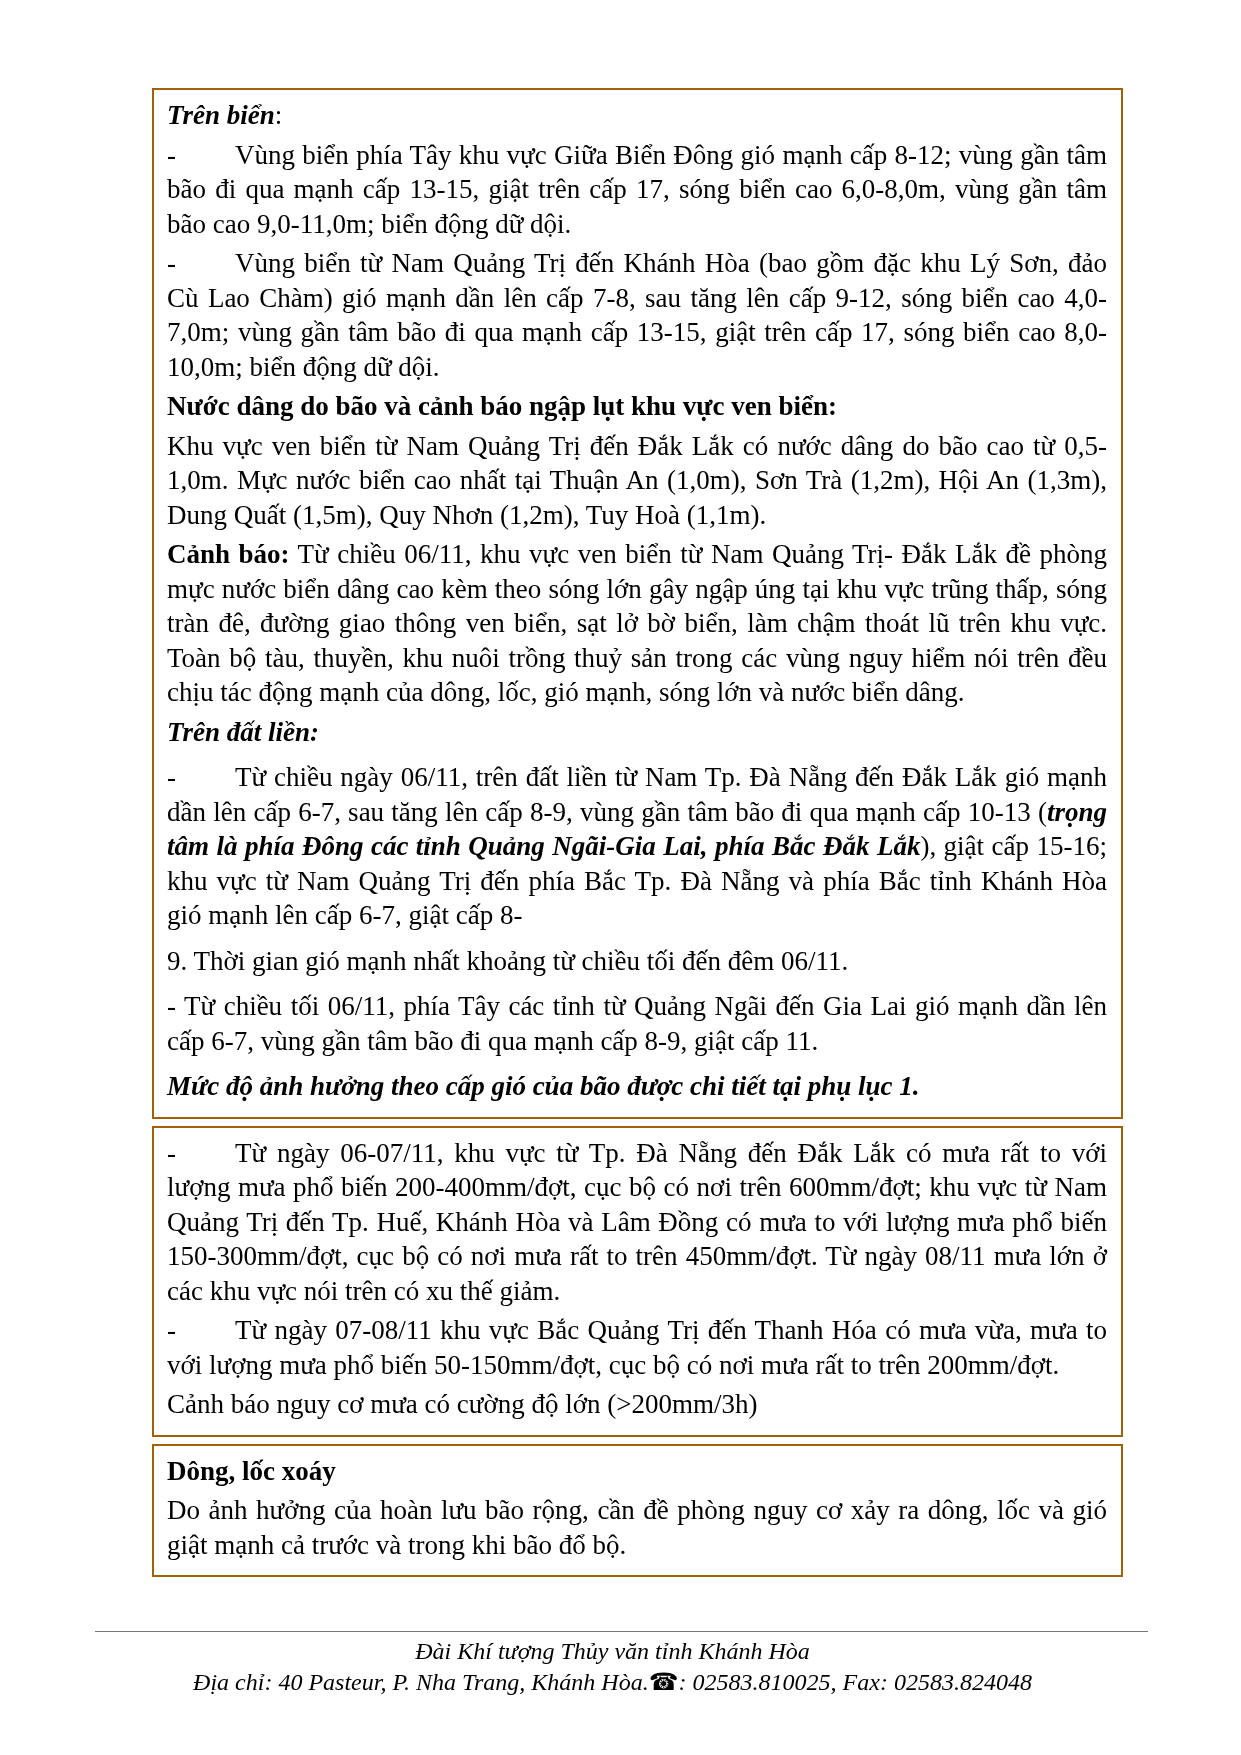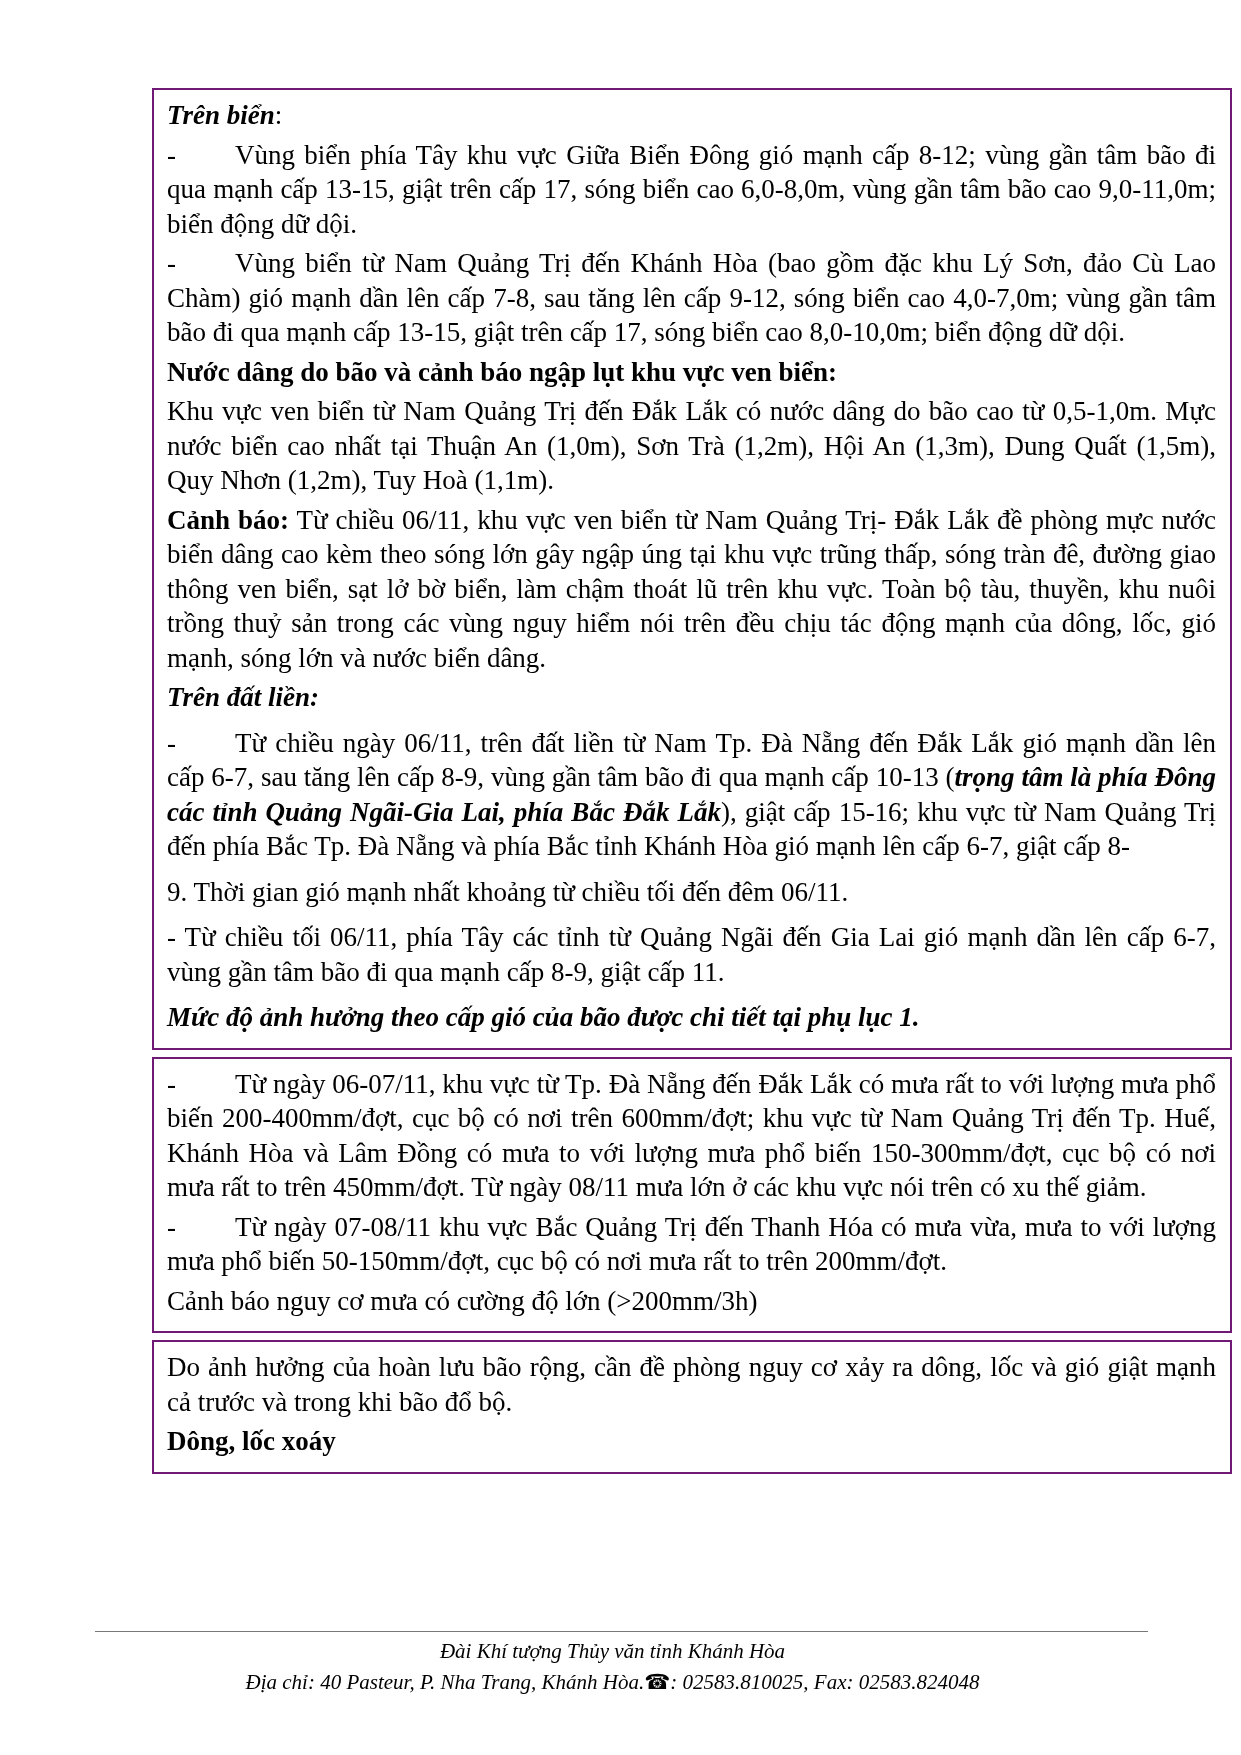--- a/index.html
+++ b/index.html
@@ -18,22 +18,22 @@
     height: 1755px;
   }
   .content {
     position: absolute;
     left: 152px;
     top: 88px;
     width: 971px;
   }
   .box {
     box-sizing: border-box;
-    width: 1080px;
-    border: 2px solid #701a75;
+    width: 971px;
+    border: 2px solid #a16207;
     padding: 3px 14px 8px 13px;
     margin-bottom: 7px;
     background: #ffffff;
   }
   .para {
     font-size: 27px;
     line-height: 34.5px;
     text-align: justify;
     text-align-last: left;
     margin: 5px 0;
@@ -52,21 +52,21 @@
     width: 1053px;
     border-top: 1.5px solid #777777;
   }
   .footer {
     position: absolute;
     left: 0;
     top: 1636px;
     width: 1225px;
     text-align: center;
     font-style: italic;
-    font-size: 21px;
+    font-size: 24px;
     line-height: 31px;
   }
   .phone-icon { font-style: normal; }
 </style>
 </head>
 <body>
 
 <div class="page">
 
   <div class="content">
@@ -103,23 +103,23 @@
       <p class="para"><span class="dash">-</span><span>Từ ngày 06-07/11, khu vực từ Tp. Đà Nẵng đến Đắk Lắk có mưa rất to với lượng mưa phổ biến 200-400mm/đợt, cục bộ có nơi trên 600mm/đợt; khu vực từ Nam Quảng Trị đến Tp. Huế, Khánh Hòa và Lâm Đồng có mưa to với lượng mưa phổ biến 150-300mm/đợt, cục bộ có nơi mưa rất to trên 450mm/đợt. Từ ngày 08/11 mưa lớn ở các khu vực nói trên có xu thế giảm.</span></p>
 
       <p class="para"><span class="dash">-</span><span>Từ ngày 07-08/11 khu vực Bắc Quảng Trị đến Thanh Hóa có mưa vừa, mưa to với lượng mưa phổ biến 50-150mm/đợt, cục bộ có nơi mưa rất to trên 200mm/đợt.</span></p>
 
       <p class="para">Cảnh báo nguy cơ mưa có cường độ lớn (&gt;200mm/3h)</p>
 
     </div>
 
     <div class="box">
 
+      <p class="para b">Dông, lốc xoáy</p>
+
       <p class="para">Do ảnh hưởng của hoàn lưu bão rộng, cần đề phòng nguy cơ xảy ra dông, lốc và gió giật mạnh cả trước và trong khi bão đổ bộ.</p>
-
-      <p class="para b">Dông, lốc xoáy</p>
 
     </div>
 
   </div>
 
   <div class="footer-rule"></div>
   <div class="footer">
     <div>Đài Khí tượng Thủy văn tỉnh Khánh Hòa</div>
     <div><span>Địa chỉ: 40 Pasteur, P. Nha Trang, Khánh Hòa.</span><span class="phone-icon">☎</span><span>: 02583.810025, Fax: 02583.824048</span></div>
   </div>

